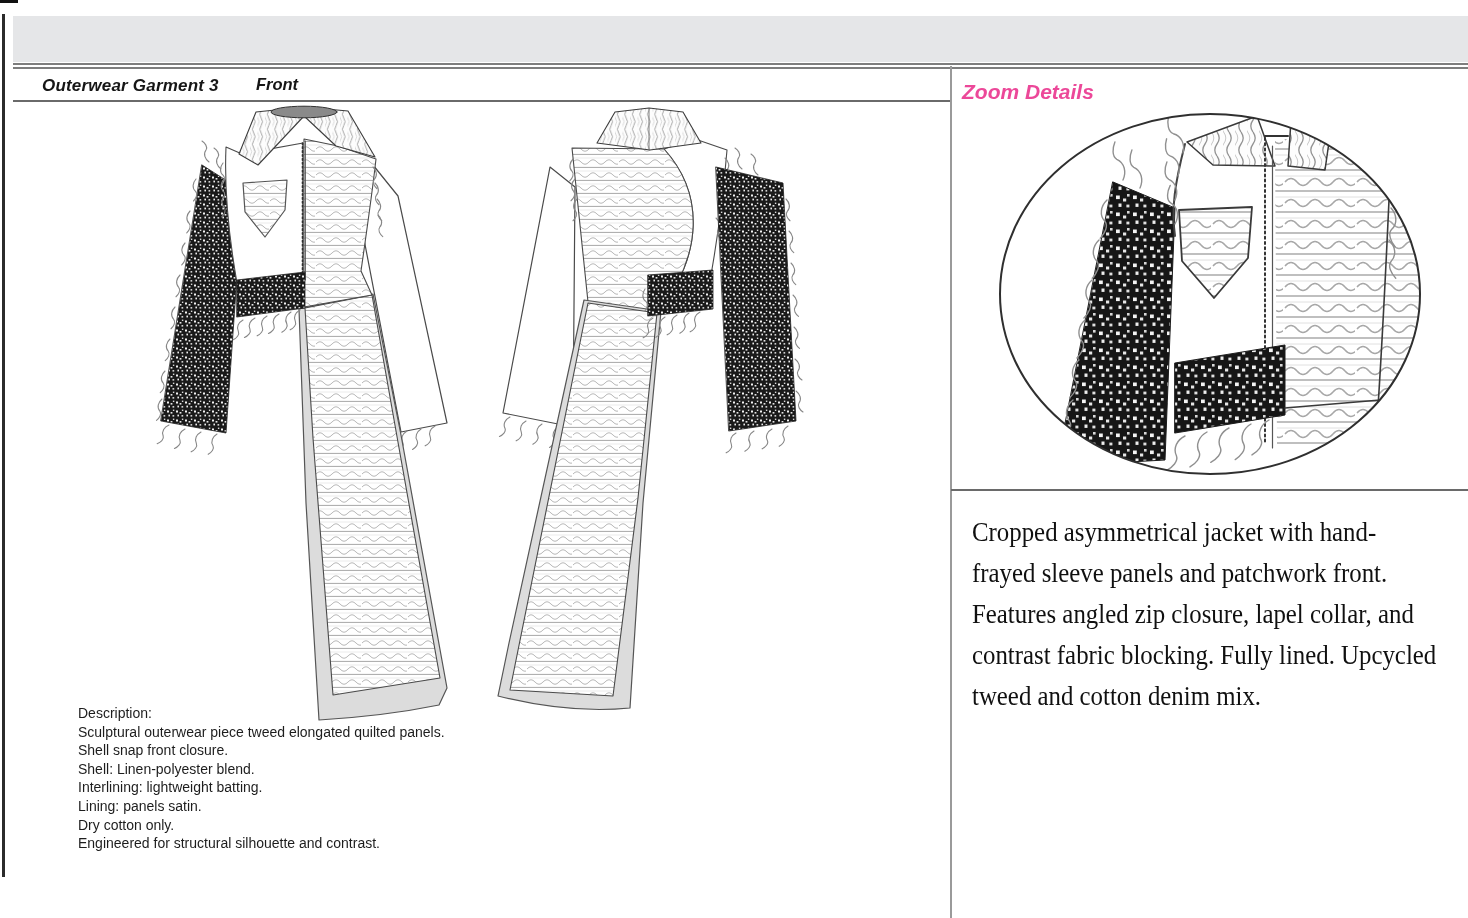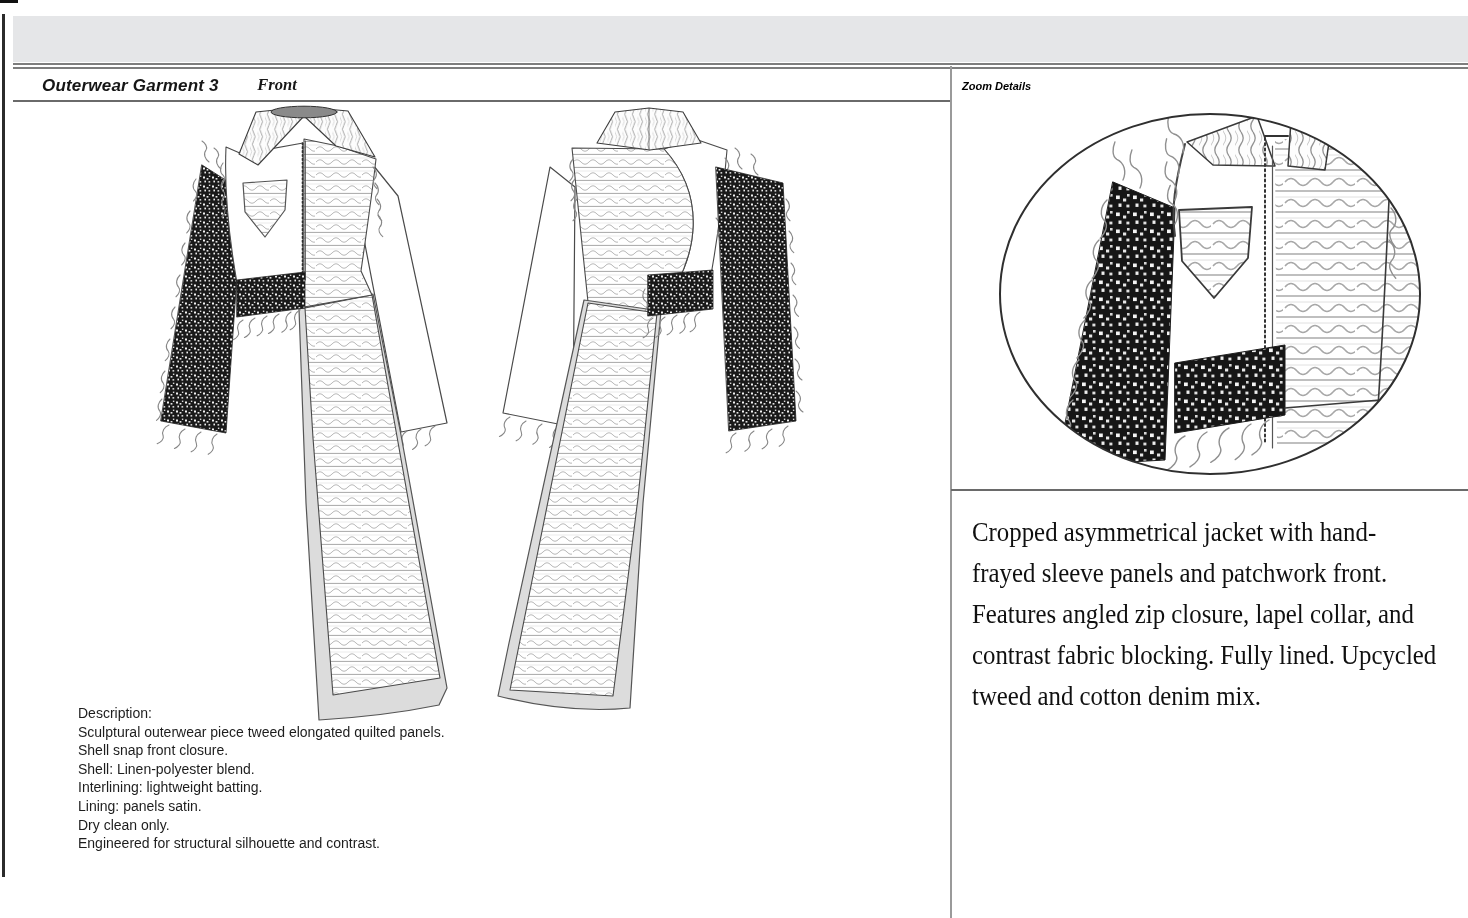--- a/index.html
+++ b/index.html
@@ -10,23 +10,23 @@
   #corner-mark{left:0;top:0;width:18px;height:3px;background:#111;}
   #header-bar{left:13px;top:16px;width:1455px;height:46px;background:#e5e6e8;}
   #page-title{left:42px;top:16px;height:46px;line-height:46px;font-size:17px;font-weight:700;font-style:italic;color:#161616;letter-spacing:.2px;margin-top:47px;}
   .rule{background:#7d7d7d;}
   #rule-a{left:13px;top:63px;width:1455px;height:2px;}
   #rule-b{left:13px;top:67px;width:1455px;height:2px;}
   #views-rule{left:13px;top:100px;width:938px;height:2px;background:#6a6a6a;}
   #col-divider{left:950px;top:66px;width:2px;height:852px;background:#9a9a9a;}
   #right-rule{left:951px;top:489px;width:517px;height:2px;background:#6a6a6a;}
   .view-label{top:75px;width:390px;text-align:center;font-size:16.5px;font-weight:700;font-style:italic;color:#161616;}
-  #front-label{left:82px;font-family:Liberation Serif, serif;}
+  #front-label{left:82px;}
   #back-label{left:413px;}
-  #zoom-title{left:962px;top:80px;font-size:11px;font-weight:700;font-style:italic;color:#000000;}
+  #zoom-title{left:962px;top:80px;font-size:21px;font-weight:700;font-style:italic;color:#ec4899;}
   #description{left:78px;top:704px;width:560px;font-size:14px;line-height:18.6px;color:#1d1d1d;}
   #detail-paragraph{left:972px;top:512px;width:505px;font-family:"Liberation Serif",serif;font-size:27px;line-height:41px;color:#101010;transform:scaleX(.92);transform-origin:0 0;}
   svg{display:block;}
 </style>
 </head>
 <body>
 
 <div id="page">
 
   <div class="abs" id="left-edge"></div>
@@ -287,21 +287,21 @@
     <ellipse cx="215" cy="186" rx="210" ry="180" fill="none" stroke="#2f2f2f" stroke-width="2"></ellipse>
   </svg>
 
   <div class="abs" id="description">
     <div>Description:</div>
     <div>Sculptural outerwear piece tweed elongated quilted panels.</div>
     <div>Shell snap front closure.</div>
     <div>Shell: Linen-polyester blend.</div>
     <div>Interlining: lightweight batting.</div>
     <div>Lining: panels satin.</div>
-    <div>Dry clean only.</div>
+    <div>Dry cotton only.</div>
     <div>Engineered for structural silhouette and contrast.</div>
   </div>
 
   <div class="abs" id="zoom-title">Zoom Details</div>
 
   <div class="abs" id="detail-paragraph">Cropped asymmetrical jacket with hand-frayed sleeve panels and patchwork front. Features angled zip closure, lapel collar, and contrast fabric blocking. Fully lined. Upcycled tweed and cotton denim mix.</div>
 
 </div>
 
 </body></html>

